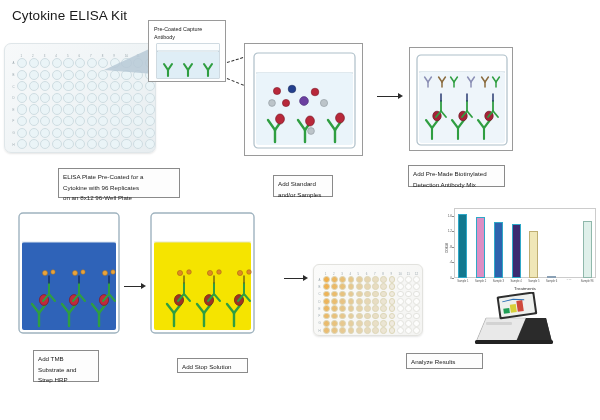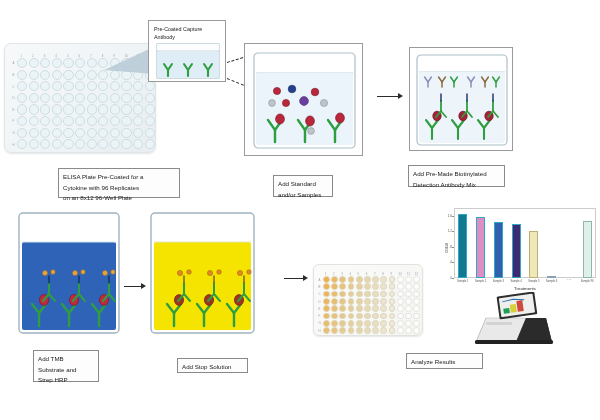--- a/index.html
+++ b/index.html
@@ -71,20 +71,21 @@
   .ylabel{position:absolute;font-size:3.2px;color:#555;
           transform:rotate(-90deg);transform-origin:50% 50%;white-space:nowrap;}
   .xlabel{position:absolute;font-size:4.4px;color:#333;text-align:center;}
   .ellipsis{position:absolute;font-size:4.5px;color:#444;letter-spacing:.6px;}
 </style>
 </head>
 <body>
 
 <div class="stage">
 
+  <div class="abs title">Cytokine ELISA Kit</div>
 
   <div class="abs plate" style="left:4px;top:43px;width:152px;height:110px;">
     <div class="plate-inner" id="plate1-wells" style="left:0;top:0;width:152px;height:110px;">
         <div class="plate-lbl" style="left: 15.5px; top: 9.8px;">1</div>
         <div class="plate-lbl" style="left: 27.1px; top: 9.8px;">2</div>
         <div class="plate-lbl" style="left: 38.7px; top: 9.8px;">3</div>
         <div class="plate-lbl" style="left: 50.3px; top: 9.8px;">4</div>
         <div class="plate-lbl" style="left: 61.9px; top: 9.8px;">5</div>
         <div class="plate-lbl" style="left: 73.5px; top: 9.8px;">6</div>
         <div class="plate-lbl" style="left: 85.1px; top: 9.8px;">7</div>

